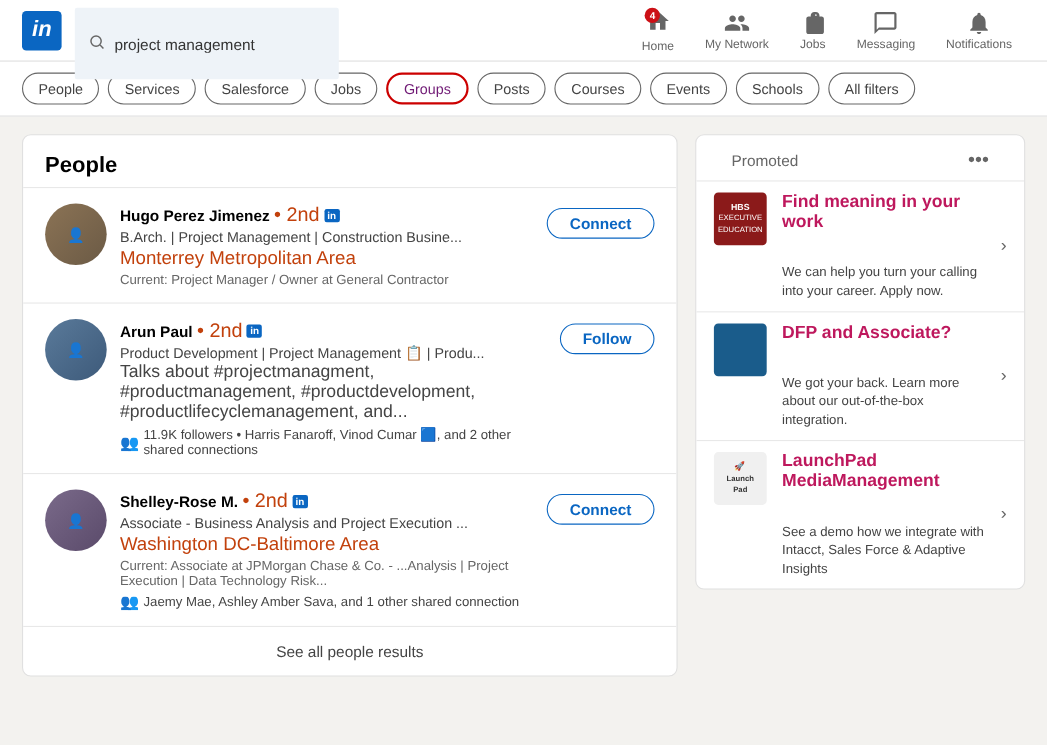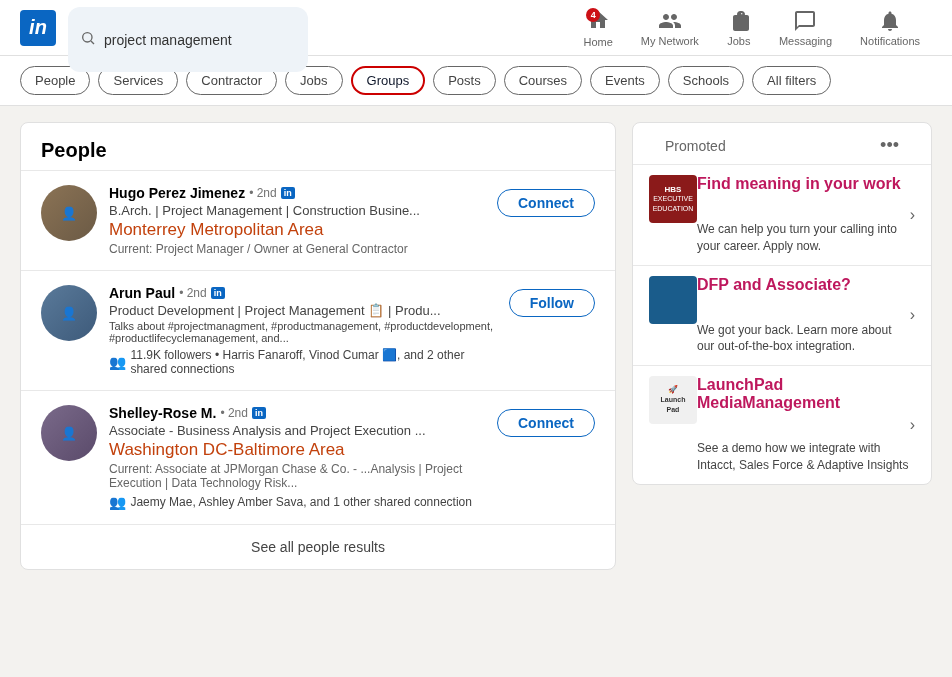--- a/index.html
+++ b/index.html
@@ -2,64 +2,64 @@
 <html><head>
   <meta charset="utf-8">
   <style>
     * { box-sizing: border-box; margin: 0; padding: 0; }
     body { font-family: -apple-system, BlinkMacSystemFont, 'Segoe UI', Arial, sans-serif; background: #f3f2ef; font-size: 14px; color: #000; }
 
     
     .header { background: #fff; border-bottom: 1px solid #e0e0e0; padding: 0 20px; display: flex; align-items: center; height: 56px; gap: 12px; position: sticky; top: 0; z-index: 100; }
     .logo { width: 36px; height: 36px; background: #0a66c2; display: flex; align-items: center; justify-content: center; border-radius: 4px; flex-shrink: 0; }
     .logo span { color: #fff; font-weight: 900; font-size: 20px; font-style: italic; }
-    .search-bar { display: flex; align-items: center; background: #eef3f8; border-radius: 12px; padding: 23px 12px; gap: 8px; min-width: 240px; margin-top: 24px; }
+    .search-bar { display: flex; align-items: center; background: #eef3f8; border-radius: 2px; padding: 23px 12px; gap: 8px; min-width: 240px; margin-top: 24px; }
     .search-bar input { border: none; background: transparent; outline: none; font-size: 14px; color: #333; width: 180px; }
     .nav-icons { display: flex; align-items: center; gap: 4px; margin-left: auto; }
     .nav-item { display: flex; flex-direction: column; align-items: center; padding: 4px 12px; cursor: pointer; color: #666; font-size: 11px; gap: 2px; position: relative; }
     .nav-item svg { width: 24px; height: 24px; }
     .nav-badge { position: absolute; top: 0; right: 10px; background: #cc1016; color: #fff; border-radius: 50%; font-size: 9px; width: 14px; height: 14px; display: flex; align-items: center; justify-content: center; font-weight: 700; }
 
     
     .filter-bar { background: #fff; border-bottom: 1px solid #e0e0e0; padding: 10px 20px; display: flex; gap: 8px; flex-wrap: wrap; }
     .filter-pill { border: 1px solid #666; border-radius: 16px; padding: 5px 14px; font-size: 13px; color: #444; cursor: pointer; background: #fff; white-space: nowrap; }
-    .filter-pill.active { border: 2px solid #cc0000; color: #0f172a; font-weight: 500; }
+    .filter-pill.active { border: 2px solid #cc0000; color: #701a75; font-weight: 500; }
 
     
     .main-content { display: flex; gap: 16px; padding: 16px 20px; max-width: 952px; }
 
     
     .left-panel { flex: 1; min-width: 0; }
     .people-card { background: #fff; border: 1px solid #e0e0e0; border-radius: 8px; overflow: hidden; }
     .people-header { padding: 16px 20px 8px; font-size: 20px; font-weight: 600; color: #000; }
     .person-item { display: flex; align-items: flex-start; padding: 14px 20px; border-top: 1px solid #e8e8e8; gap: 12px; }
     .avatar { width: 56px; height: 56px; border-radius: 50%; background: #ccc; flex-shrink: 0; overflow: hidden; display: flex; align-items: center; justify-content: center; font-size: 22px; color: #fff; font-weight: 600; }
     .avatar.hugo { background: linear-gradient(135deg, #8B7355 0%, #6B5A45 100%); }
     .avatar.arun { background: linear-gradient(135deg, #5a7a9a 0%, #3d5a7a 100%); }
     .avatar.shelley { background: linear-gradient(135deg, #7a6a8a 0%, #5a4a6a 100%); }
     .person-info { flex: 1; min-width: 0; }
     .person-name { font-weight: 600; font-size: 14px; color: #000; display: flex; align-items: center; gap: 4px; flex-wrap: wrap; }
-    .person-name .degree { color: #737373; font-weight: 400; font-size: 12px; }
+    .person-name .degree { color: #c2410c; font-weight: 400; font-size: 18px; }
     .li-badge { display: inline-block; background: #0a66c2; color: #fff; font-size: 9px; font-weight: 700; border-radius: 2px; padding: 1px 3px; }
     .person-title { color: #444; font-size: 13px; margin: 2px 0; white-space: nowrap; overflow: hidden; text-overflow: ellipsis; max-width: 360px; }
     .person-location { color: #c2410c; font-size: 17px; }
     .person-current { color: #666; font-size: 12px; margin-top: 2px; }
-    .person-tags { color: #444; font-size: 11px; margin-top: 2px; }
+    .person-tags { color: #444; font-size: 16px; margin-top: 2px; }
     .person-connections { display: flex; align-items: center; gap: 4px; font-size: 12px; color: #444; margin-top: 4px; }
     .connections-icon { color: #666; font-size: 14px; }
     .action-btn { flex-shrink: 0; border: 1px solid #0a66c2; border-radius: 20px; padding: 5px 20px; font-size: 14px; color: #0a66c2; background: #fff; cursor: pointer; font-weight: 600; white-space: nowrap; align-self: flex-start; margin-top: 4px; }
     .see-all { text-align: center; padding: 14px; border-top: 1px solid #e8e8e8; font-size: 14px; color: #444; cursor: pointer; font-weight: 500; }
 
     
     .right-panel { width: 300px; flex-shrink: 0; }
     .promoted-card { background: #fff; border: 1px solid #e0e0e0; border-radius: 8px; overflow: hidden; }
     .promoted-header { display: flex; align-items: center; justify-content: space-between; padding: 12px 32px 8px; }
     .promoted-title { font-size: 14px; color: #666; }
     .promoted-more { color: #666; cursor: pointer; font-size: 18px; }
-    .ad-item { display: flex; align-items: flex-start; gap: 0; padding: 10px 16px; border-top: 1px solid #e8e8e8; cursor: pointer; }
+    .ad-item { display: flex; align-items: flex-start; gap: 14px; padding: 10px 16px; border-top: 1px solid #e8e8e8; cursor: pointer; }
     .ad-logo { width: 48px; height: 48px; border-radius: 4px; flex-shrink: 0; display: flex; align-items: center; justify-content: center; overflow: hidden; }
     .ad-logo.hbs { background: #8b1a1a; color: #fff; font-size: 9px; font-weight: 700; text-align: center; padding: 2px; }
     .ad-logo.dfp { background: #1a5c8b; display: grid; grid-template-columns: 1fr 1fr; gap: 2px; padding: 6px; }
     .dfp-block { background: #e8f0f8; border-radius: 1px; }
     .dfp-block.dark { background: #4a90c4; }
     .ad-logo.launchpad { background: #f0f0f0; padding: 4px; }
     .ad-content { flex: 1; min-width: 0; }
     .ad-title { font-size: 16px; font-weight: 600; color: #be185d; margin-bottom: 2px; }
     .ad-desc { font-size: 12px; color: #444; line-height: 1.4; margin-top: 28px; }
     .ad-chevron { color: #666; font-size: 16px; align-self: center; }
@@ -120,21 +120,21 @@
           </svg>
         <span>Notifications</span>
       </div>
     </nav>
   </div>
 </header>
 
 <div class="filter-bar">
   <button class="filter-pill">People</button>
   <button class="filter-pill">Services</button>
-  <button class="filter-pill">Contractor</button>
+  <button class="filter-pill">Salesforce</button>
   <button class="filter-pill">Jobs</button>
   <button class="filter-pill active">Groups</button>
   <button class="filter-pill">Posts</button>
   <button class="filter-pill">Courses</button>
   <button class="filter-pill">Events</button>
   <button class="filter-pill">Schools</button>
   <button class="filter-pill">All filters</button>
 </div>
 
 <div class="main-content">

